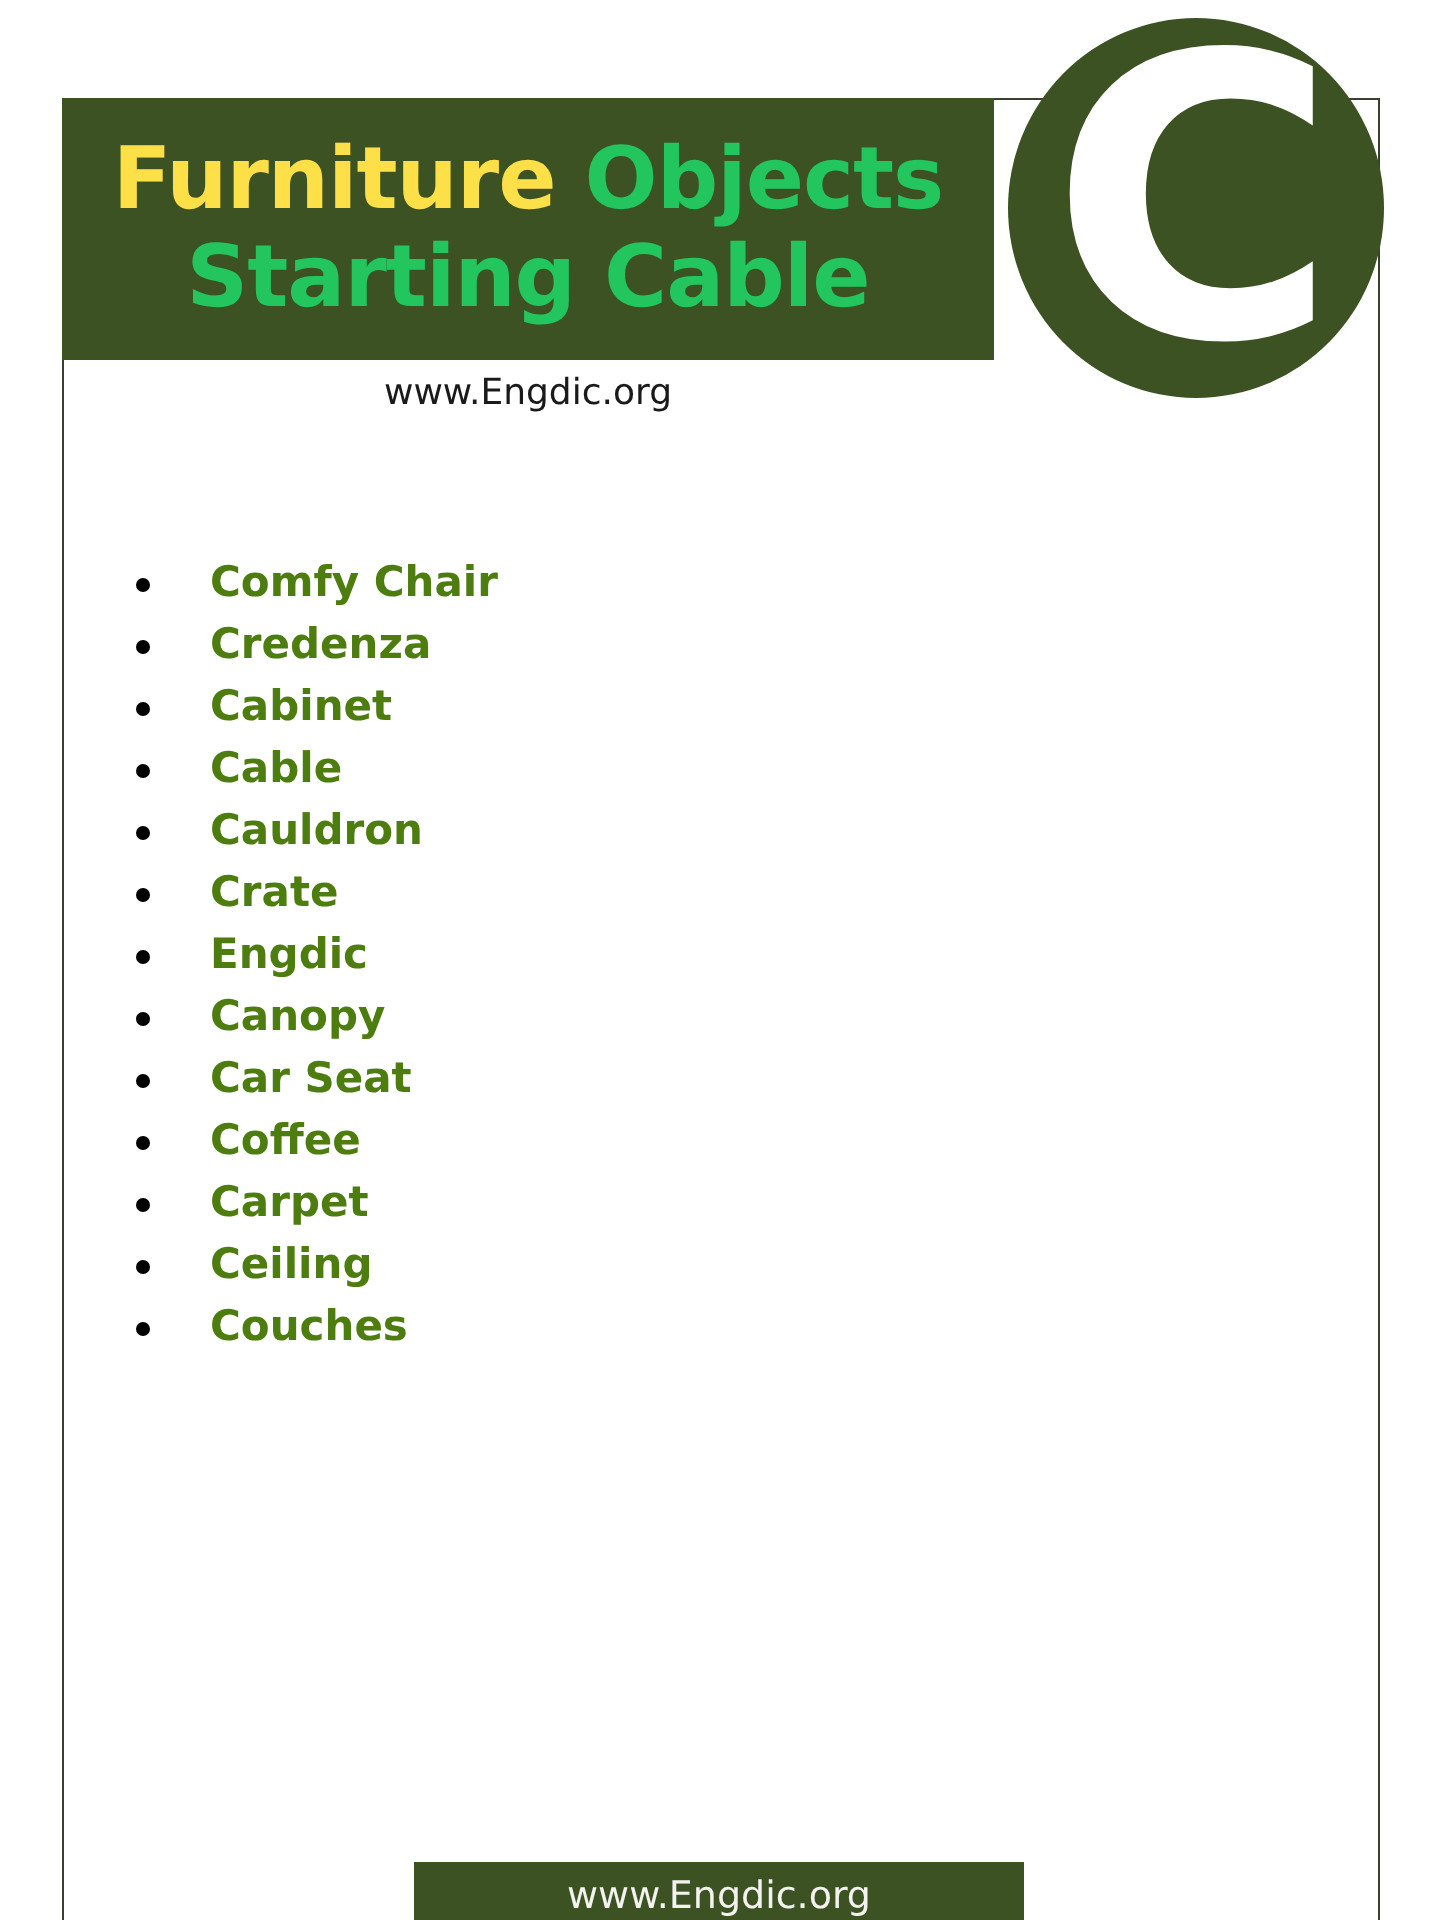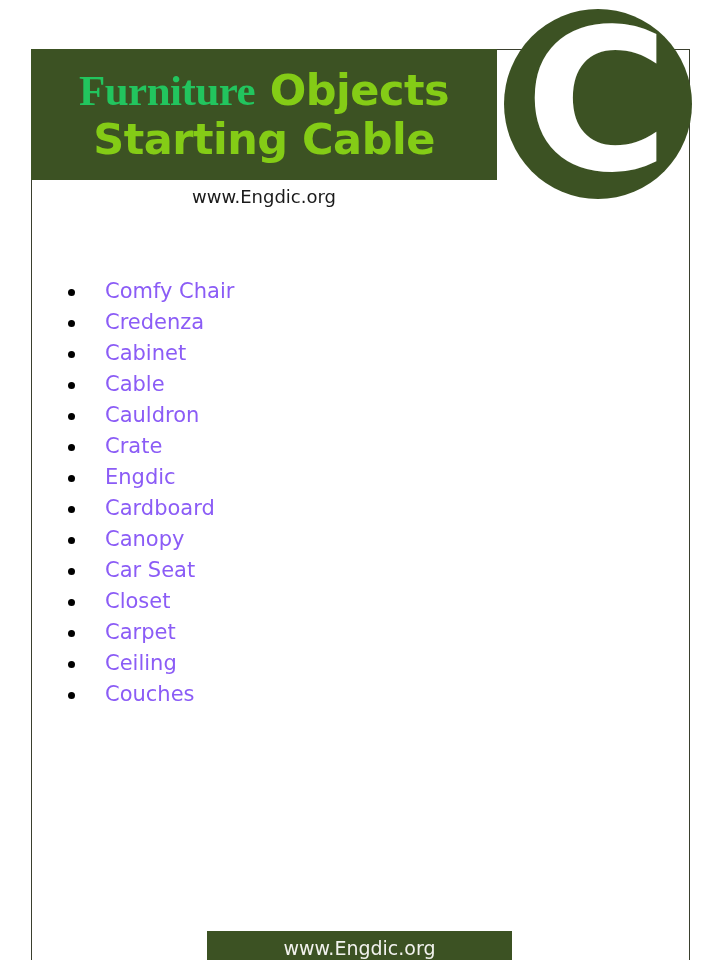--- a/index.html
+++ b/index.html
@@ -53,22 +53,22 @@
   }
   .title-line {
     font-size: 43px;
     font-weight: bold;
     line-height: 1.08;
     letter-spacing: -0.5px;
     white-space: nowrap;
     color: #ffffff;
   }
   .title-line-1 { margin-bottom: 2px; }
-  .title-word-accent { color: #22c55e; font-family: Liberation Serif, serif; }
-  .title-word-plain { color: #84cc16; }
+  .title-word-accent { color: #fde047; }
+  .title-word-plain { color: #22c55e; }
 
   
   #letter-badge {
     position: absolute;
     left: 504px;
     top: 9px;
     width: 188px;
     height: 190px;
     border-radius: 50%;
     background: #3c5223;
@@ -108,22 +108,23 @@
     margin: 0;
     padding: 0;
     list-style: none;
   }
   #word-list li {
     position: relative;
     height: 31px;
     line-height: 31px;
     padding-left: 43px;
     font-size: 21px;
-    color: #8b5cf6;
+    color: #4d7c0f;
     white-space: nowrap;
+    font-weight: bold;
   }
   #word-list li .bullet {
     position: absolute;
     left: 6px;
     top: 50%;
     width: 7px;
     height: 7px;
     margin-top: -3px;
     background: #000000;
     border-radius: 50%;
@@ -166,24 +167,23 @@
   <div id="site-url">www.Engdic.org</div>
 
   <ul id="word-list">
     <li><span class="bullet"></span><span>Comfy Chair</span></li>
     <li><span class="bullet"></span><span>Credenza</span></li>
     <li><span class="bullet"></span><span>Cabinet</span></li>
     <li><span class="bullet"></span><span>Cable</span></li>
     <li><span class="bullet"></span><span>Cauldron</span></li>
     <li><span class="bullet"></span><span>Crate</span></li>
     <li><span class="bullet"></span><span>Engdic</span></li>
-    <li><span class="bullet"></span><span>Cardboard</span></li>
     <li><span class="bullet"></span><span>Canopy</span></li>
     <li><span class="bullet"></span><span>Car Seat</span></li>
-    <li><span class="bullet"></span><span>Closet</span></li>
+    <li><span class="bullet"></span><span>Coffee</span></li>
     <li><span class="bullet"></span><span>Carpet</span></li>
     <li><span class="bullet"></span><span>Ceiling</span></li>
     <li><span class="bullet"></span><span>Couches</span></li>
   </ul>
 
   <div id="footer-bar">
     <span class="footer-text">www.Engdic.org</span>
   </div>
 
 </div>

